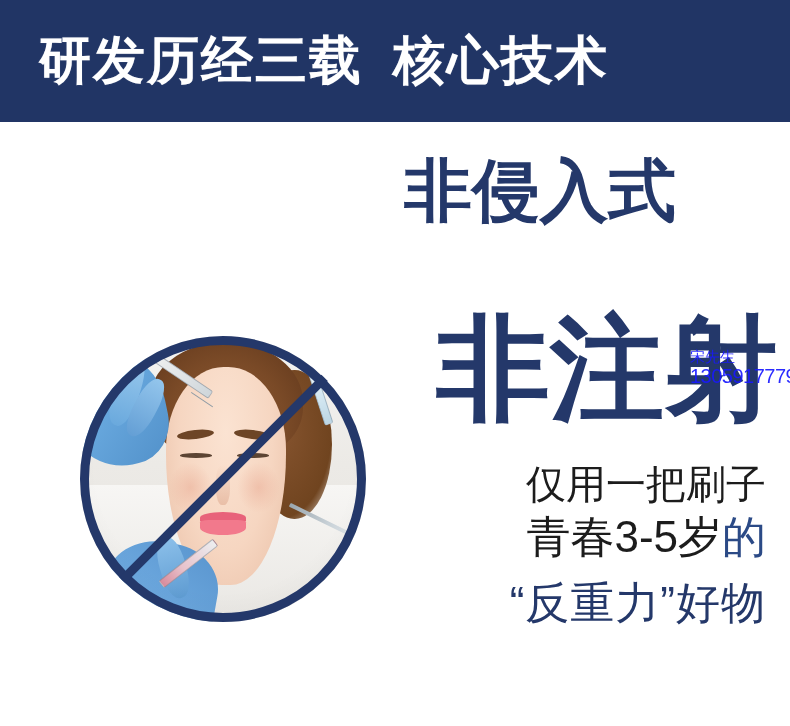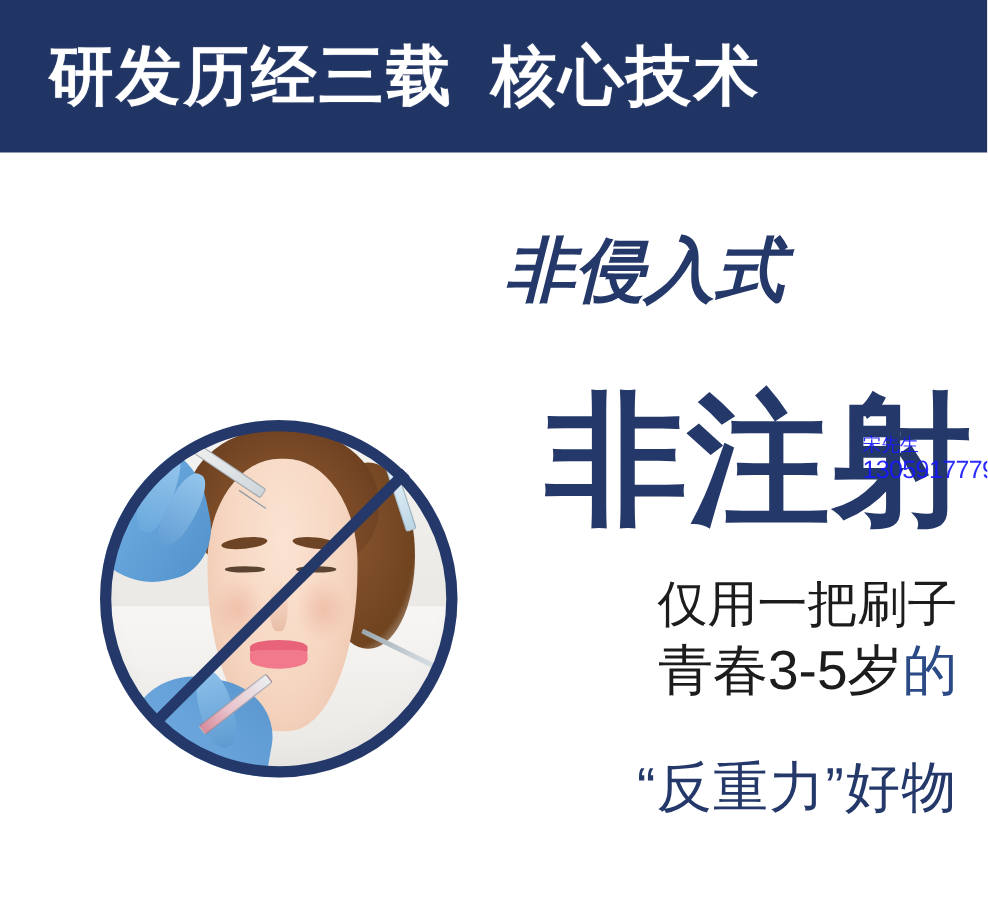--- a/index.html
+++ b/index.html
@@ -55,23 +55,22 @@
     white-space: nowrap;
     letter-spacing: 0px;
   }
   #headline-1 {            
     left: 26px;
     top: 160px;
     font-size: 112px;
   }
   #headline-2 {            
     left: 404px;
-    top: 188px;
-    font-size: 56px;
-    font-style: italic;
+    top: 156px;
+    font-size: 68px;
   }
   #headline-3 {            
     left: 436px;
     top: 288px;
     font-size: 114px;
     margin-top: 24px;
   }
 
   
   #no-injection-figure {
@@ -265,21 +264,21 @@
     color: #1c1c1c;
   }
   #copy-line-2 {
     font-size: 44px;
     color: #1c1c1c;
   }
   #copy-line-2 .accent {
     color: #2b4a86;
   }
   #copy-line-3 {
-    margin-top: 40px;
+    margin-top: 12px;
     font-size: 44px;
     color: #24386a;
     letter-spacing: 1px;
   }
 
   
   #watermark {
     position: absolute;
     left: 690px;
     top: 348px;

